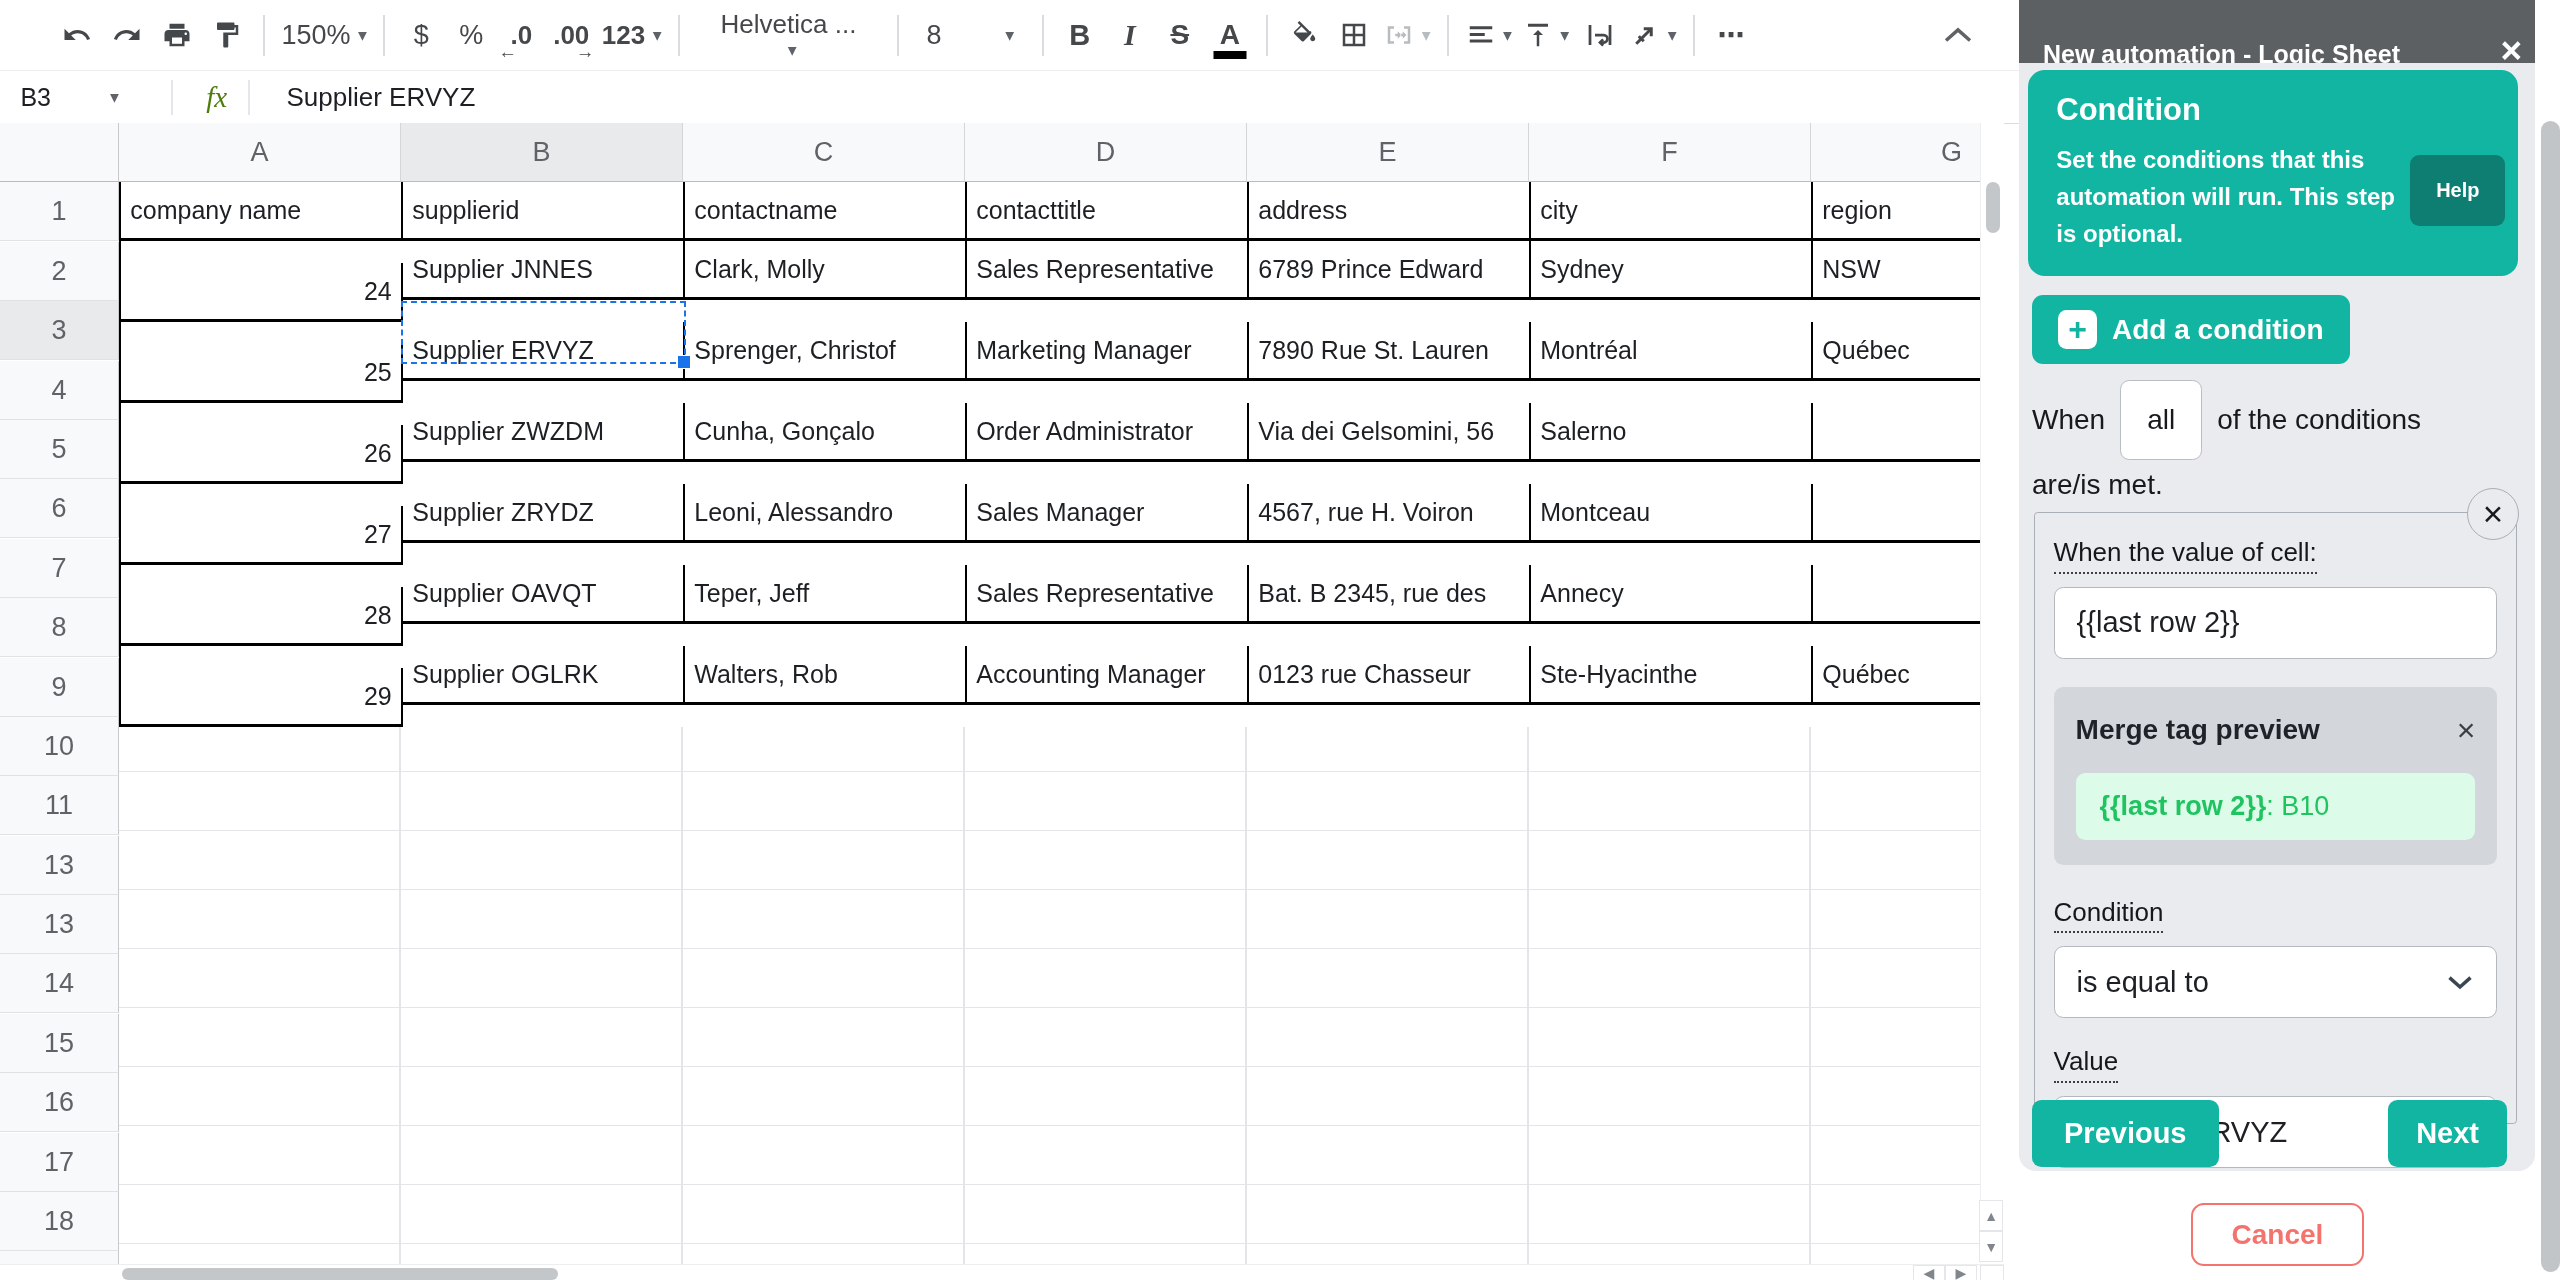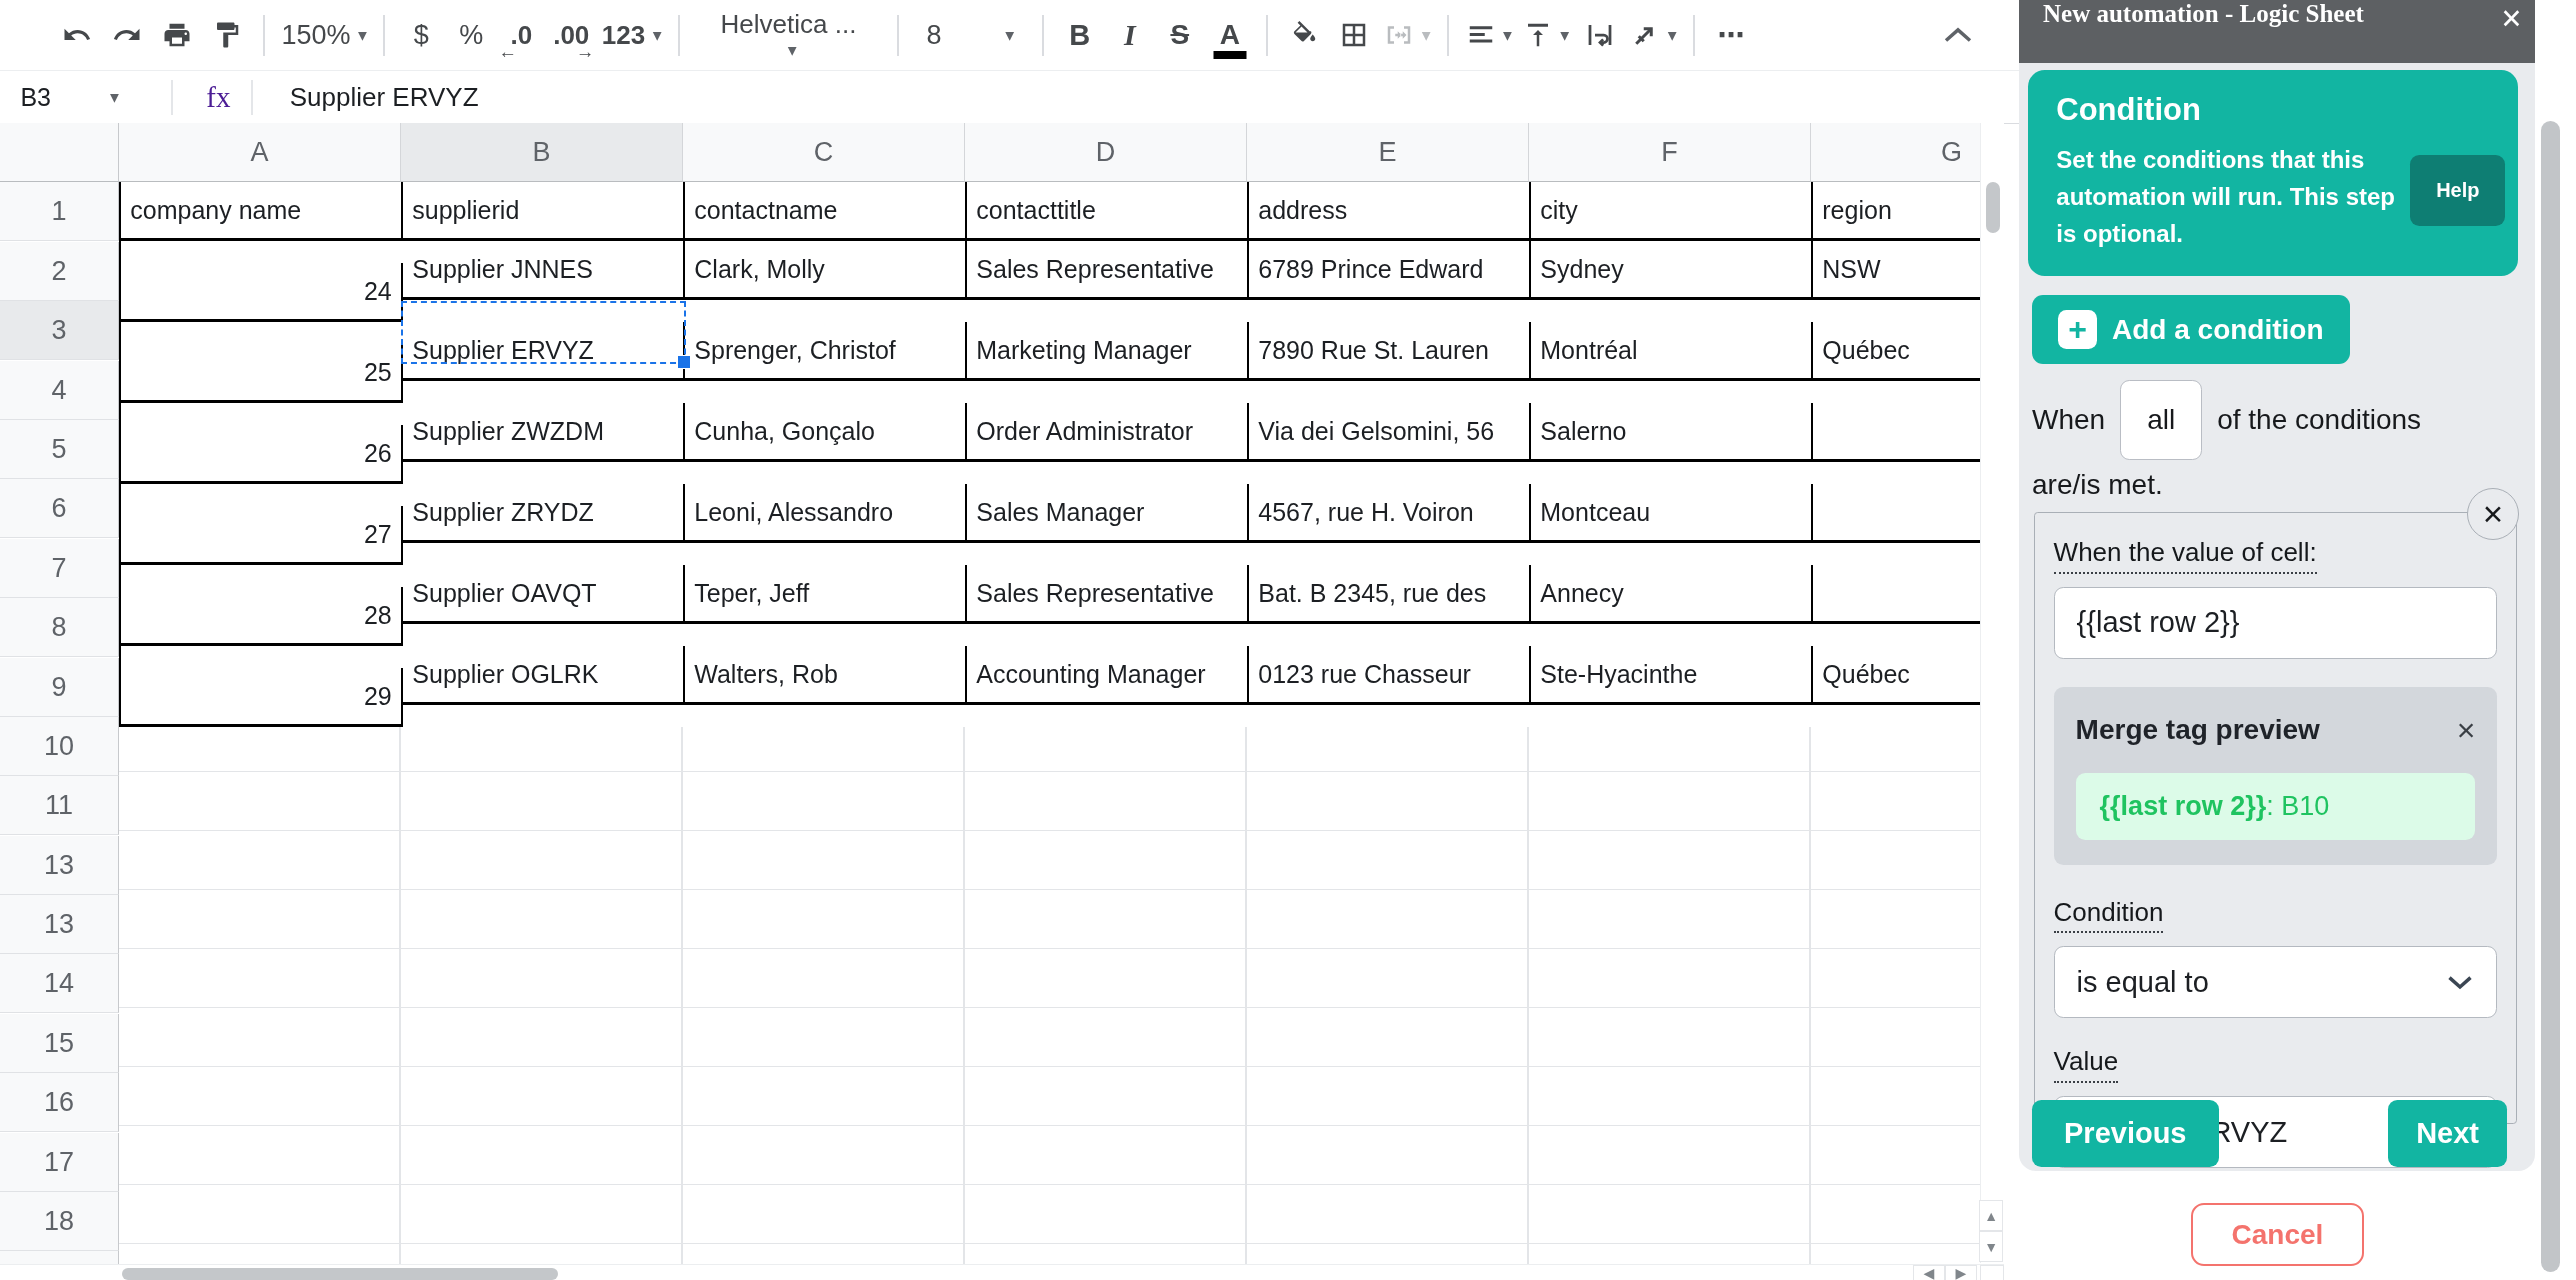--- a/index.html
+++ b/index.html
@@ -29,21 +29,21 @@
   .numfmt{position:relative;font-size:26px;font-weight:bold;}
   .numfmt .sub{position:absolute;bottom:-1.9px;font-size:18.6px;font-weight:normal;}
   .numfmt .sub.l{left:1.9px;} .numfmt .sub.r{right:1.9px;}
   .disabled{color:#b9bcbf;}
   .collapse{position:absolute;right:45px;top:0;height:70px;display:flex;align-items:center;color:var(--muted);}
   
   .fbar{position:absolute;left:0;top:70px;width:2019px;height:54px;background:#fff;
     border-top:1.9px solid #eceef0;border-bottom:1.9px solid var(--line);display:flex;align-items:center;}
   .namebox{width:158px;display:flex;align-items:center;padding-left:20.4px;font-size:25px;}
   .fdiv{width:1.9px;height:35px;background:#e4e6e9;margin:0 13px;}
-  .fx{font-family:"Liberation Serif",serif;font-size:29px;color:#4c1d95;margin:0 7.4px 0 20.4px;}
+  .fx{font-family:"Liberation Serif",serif;font-style:italic;font-size:29px;color:#4d7c0f;margin:0 7.4px 0 20.4px;}
   .fval{font-size:26px;margin-left:24px;}
   
   .grid{position:absolute;left:0;top:123px;width:1980px;height:1157px;overflow:hidden;background:#fff;}
   .corner{position:absolute;left:0;top:0;width:119px;height:59px;background:var(--headbg);
     border-right:1.9px solid #c7c9cc;border-bottom:1.9px solid #b9bcbf;}
   .colhead{position:absolute;top:0;height:59px;background:var(--headbg);color:var(--muted);
     font-size:27px;display:flex;align-items:center;justify-content:center;
     border-right:1.9px solid #d4d6d9;border-bottom:1.9px solid #b9bcbf;}
   .colhead.hi{background:var(--headhi);}
   .rowhead{position:absolute;left:0;width:119px;background:var(--headbg);color:var(--muted);
@@ -64,21 +64,21 @@
   
   .vscroll{position:absolute;left:1980px;top:123px;width:24px;height:1140px;background:#fff;border-left:1.9px solid #eceef0;}
   .vthumb{position:absolute;left:4.6px;top:59px;width:14px;height:51px;border-radius:7.4px;background:var(--thumb);}
   .sbtn{position:absolute;background:#fff;border:1.9px solid #e4e6e9;color:#80868b;
     display:flex;align-items:center;justify-content:center;font-size:14px;}
   .hscroll{position:absolute;left:0;top:1264px;width:2004px;height:16.7px;background:#fff;border-top:1.9px solid #eceef0;}
   .hthumb{position:absolute;left:122px;top:2.8px;width:436px;height:12px;border-radius:6.5px;background:var(--thumb);}
   
   .side{position:absolute;left:2019px;top:0;width:557px;height:1281px;background:#fff;}
   .side-head{position:absolute;left:0;top:0;width:540px;height:69px;background:var(--hdrbar);
-    display:flex;align-items:flex-start;justify-content:space-between;padding:0 37px 0 24px;font-family:Liberation Serif, serif;}
+    display:flex;align-items:flex-end;justify-content:space-between;padding:0 37px 0 24px;}
   .side-title{color:#fff;font-weight:bold;font-size:25px;}
   .side-x{color:#fff;font-size:37px;line-height:1;font-weight:bold;}
   .gutter{position:absolute;right:0;top:0;width:41px;height:1281px;background:#fff;}
   .gthumb{position:absolute;right:16px;top:121px;width:19.5px;height:1151px;border-radius:10.2px;background:#c2c5c8;}
   .body-panel{position:absolute;left:0;top:63px;width:516px;height:1108px;background:var(--panel);
     border-radius:0 0 16.7px 16.7px;}
   .tealbox{position:absolute;left:9.3px;top:7.4px;width:490px;height:206px;border-radius:16.7px;
     background:var(--teal);color:#fff;padding:22px 28px;}
   .tealbox h2{font-size:31px;font-weight:bold;margin-bottom:13px;}
   .tealbox p{font-size:24px;line-height:37px;max-width:345px;font-weight:bold;}

